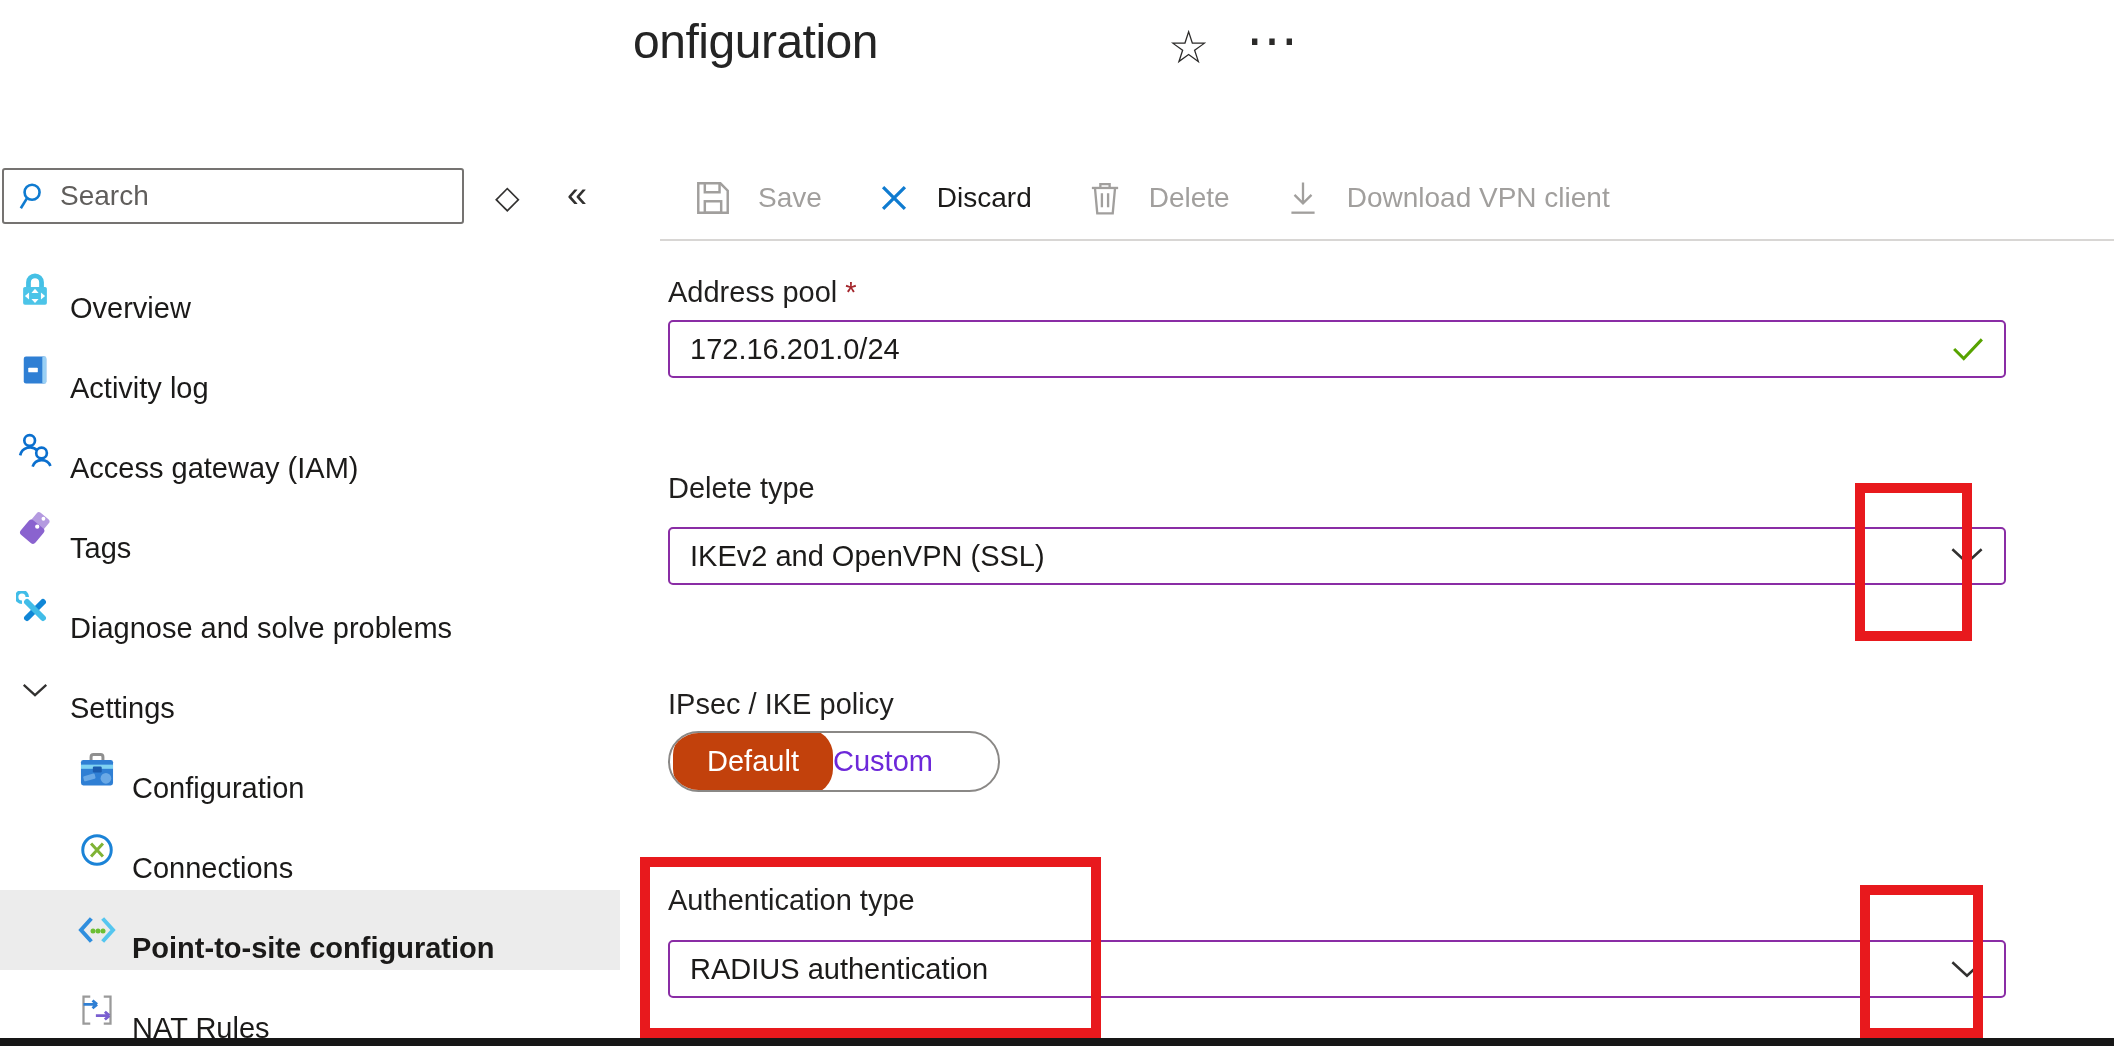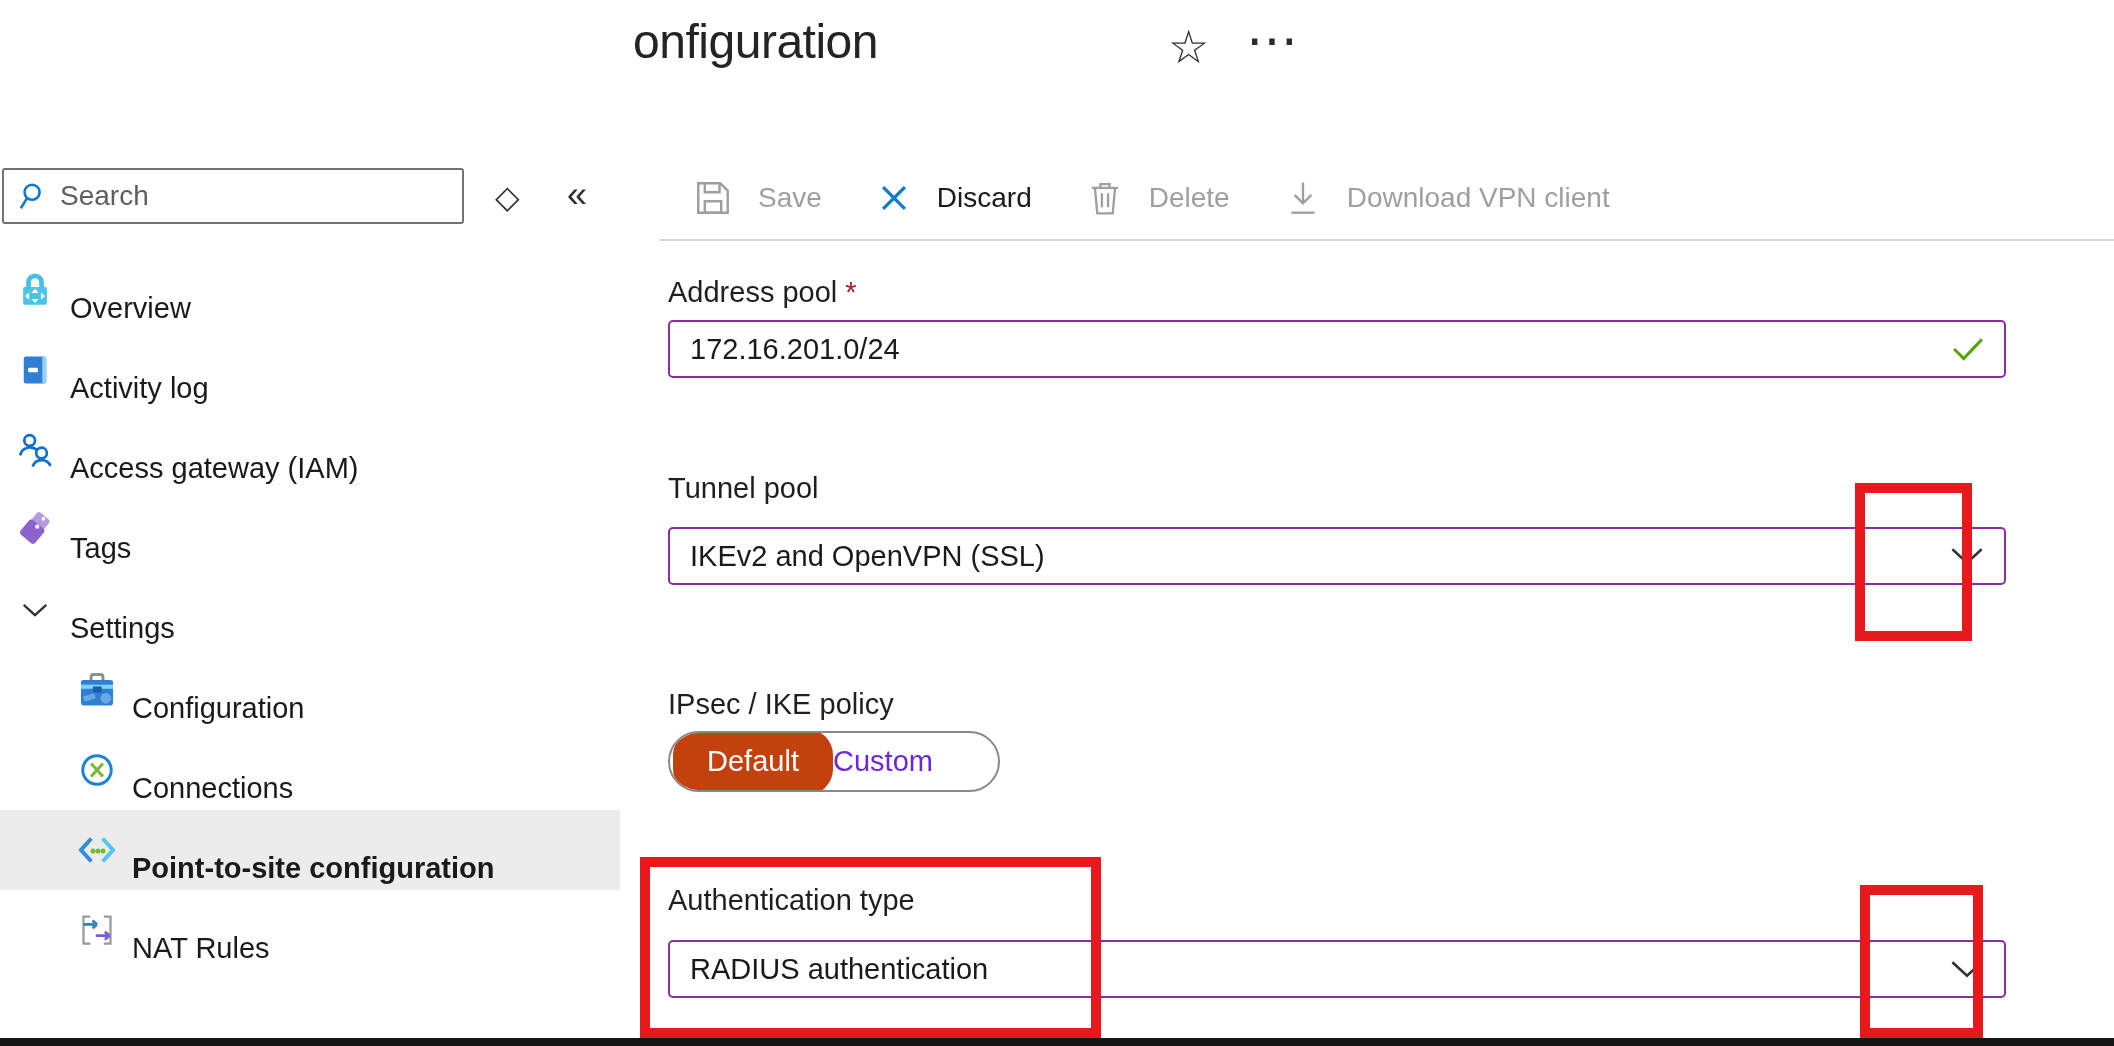--- a/index.html
+++ b/index.html
@@ -150,20 +150,30 @@
         <svg width="36" height="36" viewBox="0 0 64 64">
           <rect x="26" y="4" width="28" height="28" rx="5" transform="rotate(40 40 18)" fill="#b49ae0"></rect>
           <circle cx="47" cy="12" r="3.4" fill="#fff" transform="rotate(0)"></circle>
           <rect x="10" y="18" width="34" height="34" rx="6" transform="rotate(40 27 35)" fill="#8a63cf"></rect>
           <circle cx="36" cy="26" r="3.8" fill="#fff"></circle>
         </svg>
       </span>
       <span class="lbl">Tags</span>
     </div>
 
+    <div class="nav-item">
+      <span class="ic">
+        <svg width="38" height="38" viewBox="0 0 64 64">
+          <rect x="27" y="8" width="10" height="48" rx="5" transform="rotate(45 32 32)" fill="#1086d6"></rect>
+          <rect x="27" y="8" width="10" height="48" rx="5" transform="rotate(-45 32 32)" fill="#41bde8"></rect>
+          <path d="M10 19 a9 9 0 1 1 9 -9" fill="none" stroke="#41bde8" stroke-width="6"></path>
+        </svg>
+      </span>
+      <span class="lbl">Diagnose and solve problems</span>
+    </div>
 
     <div class="nav-item">
       <span class="ic">
         <svg width="26" height="16" viewBox="0 0 30 16" fill="none" stroke="#323130" stroke-width="2.6">
           <path d="M2 2 L15 14 L28 2"></path>
         </svg>
       </span>
       <span class="lbl">Settings</span>
     </div>
 
@@ -258,21 +268,21 @@
 </div>
 <div class="field-input" id="address-pool-input">
   <span>172.16.201.0/24</span>
   <span class="suffix">
     <svg width="32" height="26" viewBox="0 0 30 24" fill="none" stroke="#57a300" stroke-width="2.8">
       <path d="M2 12 L11 21 L28 3"></path>
     </svg>
   </span>
 </div>
 
-<div class="field-label" id="tunnel-type-label">Tunnel pool</div>
+<div class="field-label" id="tunnel-type-label">Delete type</div>
 <div class="field-input" id="tunnel-type-select">
   <span>IKEv2 and OpenVPN (SSL)</span>
   <span class="suffix">
     <svg width="34" height="18" viewBox="0 0 30 16" fill="none" stroke="#323130" stroke-width="2.2">
       <path d="M2 2 L15 14 L28 2"></path>
     </svg>
   </span>
 </div>
 
 <div class="field-label" id="ipsec-label">IPsec / IKE policy</div>

